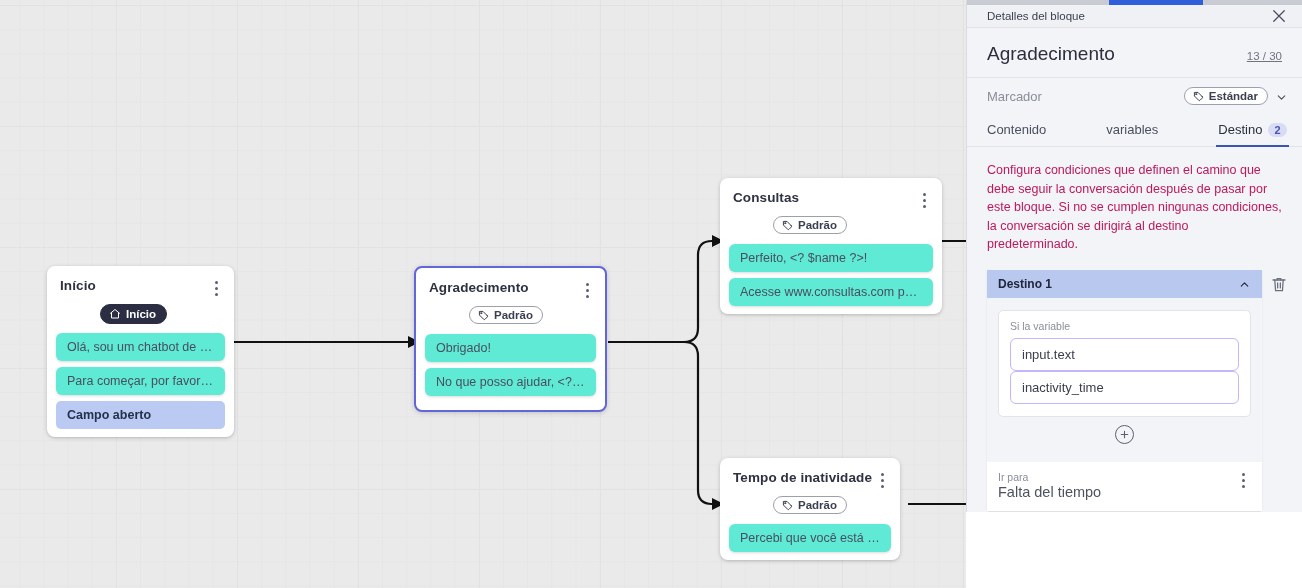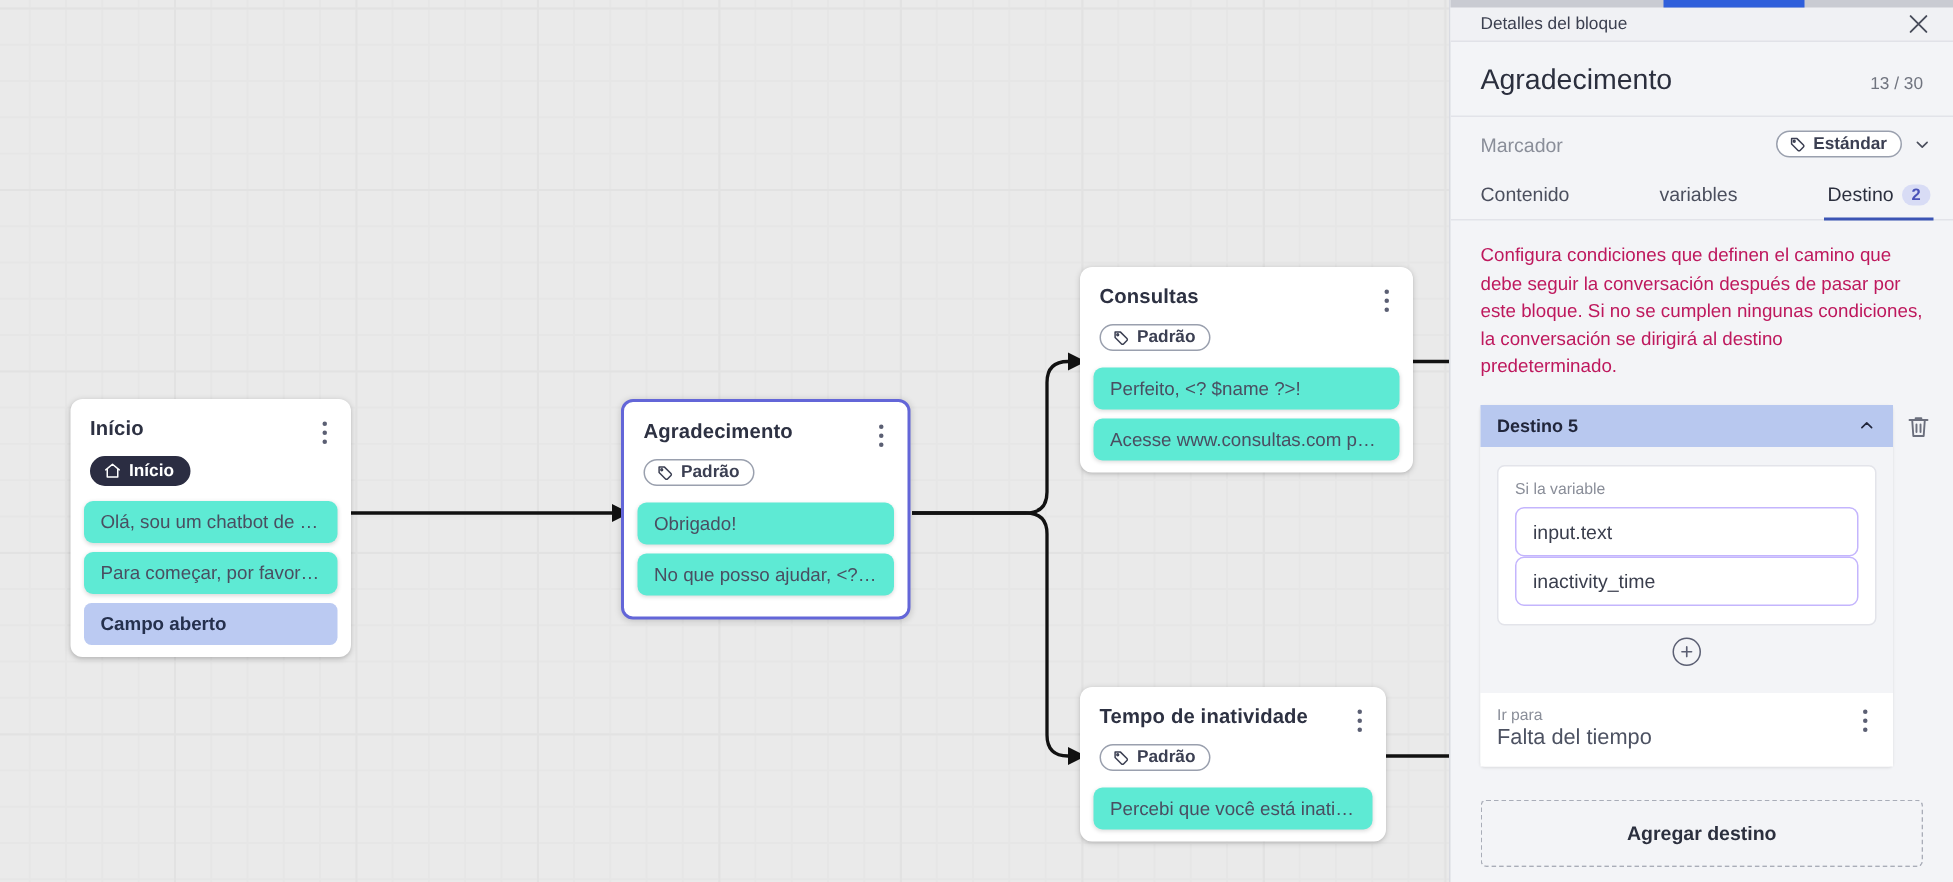--- a/index.html
+++ b/index.html
@@ -52,20 +52,21 @@
     align-items: center; justify-content: center; gap: 3px; cursor: pointer;
     flex: none; margin-top: 1px;
   }
   .kebab i { width: 3px; height: 3px; border-radius: 50%; background: #5b5f73; display:block; }
   .badge-row { padding: 7px 13px 9px 13px; }
   .pill {
     display: inline-flex; align-items: center; gap: 5px;
     border: 1px solid #9aa0ae; border-radius: 11px;
     padding: 2px 9px 2px 7px; font-size: 11.5px; color: #3b3f52; font-weight: 600;
     background: #fff;
+    margin-left: 40px;
   }
   .pill.dark {
     background: #2b2d42; border-color: #2b2d42; color: #ffffff;
     padding: 3px 10px 3px 8px; border-radius: 12px;
   }
   .pill svg { display: block; }
   .msg {
     margin: 0 9px 6px 9px;
     background: #5eead4;
     border-radius: 6px;
@@ -74,21 +75,21 @@
     font-size: 12.5px; color: #4a4e61;
     white-space: nowrap; overflow: hidden; text-overflow: ellipsis;
   }
   .msg.chip {
     background: #bbcaf2; box-shadow: none; color: #25304d; font-weight: 600;
     border-radius: 5px; margin-bottom: 0;
   }
 
   
   #panel {
-    position: absolute; left: 966px; top: 0; width: 336px; height: 588px;
+    position: absolute; left: 966px; top: 0; width: 336px; height: 512px;
     background: #f3f4f7;
     border-left: 1px solid #d9dbe2;
     display: flex; flex-direction: column;
   }
   #scrollbar-track {
     position: absolute; left: 0; top: 0; width: 336px; height: 5px;
     background: #c9cbd2;
   }
   #scrollbar-thumb {
     position: absolute; left: 142px; top: 0; width: 94px; height: 5px;
@@ -101,21 +102,21 @@
   }
   .panel-top-title { font-size: 11.5px; color: #3c4050; }
   .close-x { width: 18px; height: 18px; cursor: pointer; color: #4a4e5c; }
   .panel-body { flex: 1; overflow: hidden; }
   .title-row {
     display: flex; align-items: baseline; justify-content: space-between;
     padding: 15px 20px 12px 20px;
     border-bottom: 1px solid #e2e3e9;
   }
   .block-title { font-size: 19px; color: #2b2f3e; font-weight: 400; }
-  .counter { font-size: 11.5px; color: #70747f; }
+  .counter { font-size: 11.5px; color: #70747f; text-decoration: underline; }
   .marcador-row {
     display: flex; align-items: center; justify-content: space-between;
     padding: 9px 14px 9px 20px;
   }
   .marcador-label { font-size: 13px; color: #8a8e99; }
   .marcador-right { display: flex; align-items: center; gap: 7px; }
   .chev { width: 13px; height: 13px; color: #4a4e5c; }
 
   .tabs {
     display: flex; align-items: center; padding: 0 14px 0 20px;
@@ -283,21 +284,21 @@
             <path d="M20.6 13.4L12 4.8H4.8V12l8.6 8.6a1.8 1.8 0 002.6 0l4.6-4.6a1.8 1.8 0 000-2.6z"></path>
             <circle cx="8.3" cy="8.3" r="1.2"></circle>
           </svg>
           <span>Padrão</span>
         </span>
       </div>
       <div class="msg">Perfeito, &lt;? $name ?&gt;!</div>
       <div class="msg" style="margin-bottom:0;">Acesse www.consultas.com par...</div>
     </div>
 
-    <div class="node" style="left:720px; top:458px; width:204px;">
+    <div class="node" style="left:720px; top:458px; width:180px;">
       <div class="node-head">
         <span class="node-title">Tempo de inatividade</span>
         <span class="kebab">
           <i></i>
             <i></i>
             <i></i>
         </span>
       </div>
       <div class="badge-row">
         <span class="pill">
@@ -369,21 +370,21 @@
             <i></i>
         </span>
       </div>
 
       <div class="desc">Configura condiciones que definen el camino que debe seguir la conversación después de pasar por este bloque. Si no se cumplen ningunas condiciones, la conversación se dirigirá al destino predeterminado.</div>
 
       <div class="dest-card-wrap">
         <div class="dest-card">
 
           <div class="dest-head">
-            <span class="dest-head-title">Destino 5</span>
+            <span class="dest-head-title">Destino 1</span>
             <span class="chev">
               <svg width="13" height="13" viewBox="0 0 24 24" fill="none" stroke="#21263b" stroke-width="2" stroke-linecap="round" stroke-linejoin="round">
                 <path d="M6 15l6-6 6 6"></path>
               </svg>
             </span>
           </div>
 
           <div class="dest-body">
             <div class="cond-box">
               <div class="cond-label">Si la variable</div>

